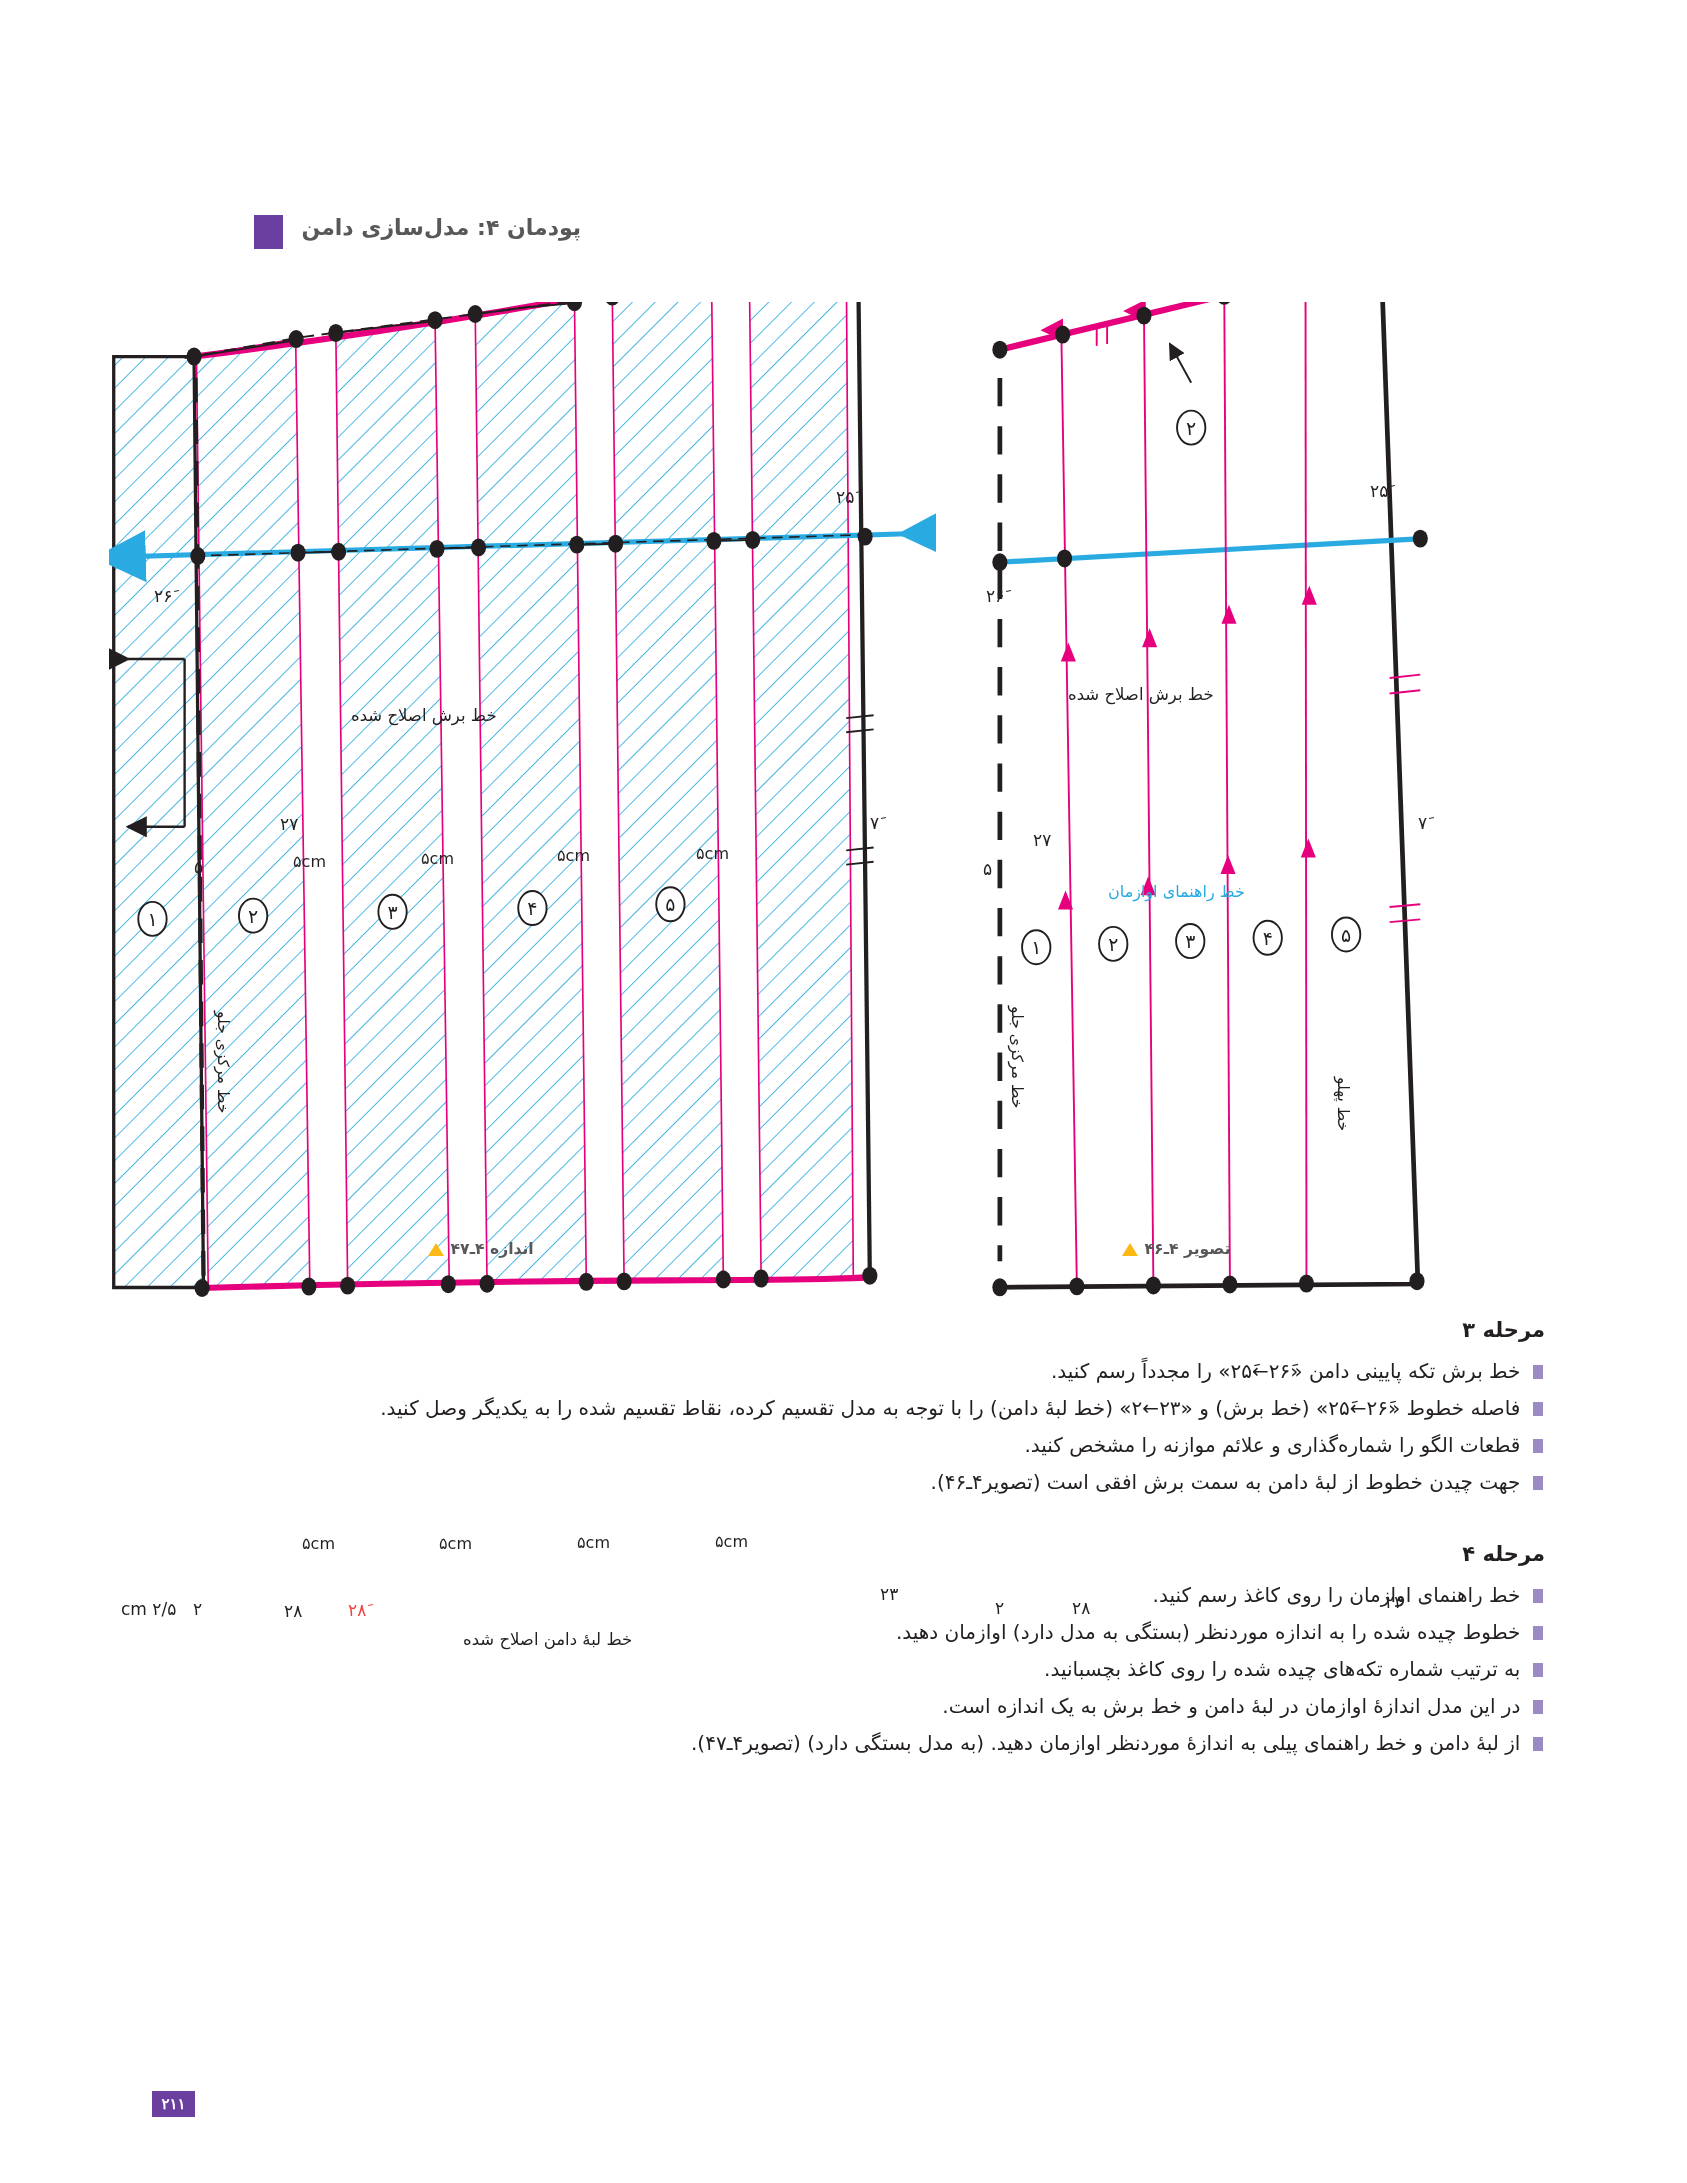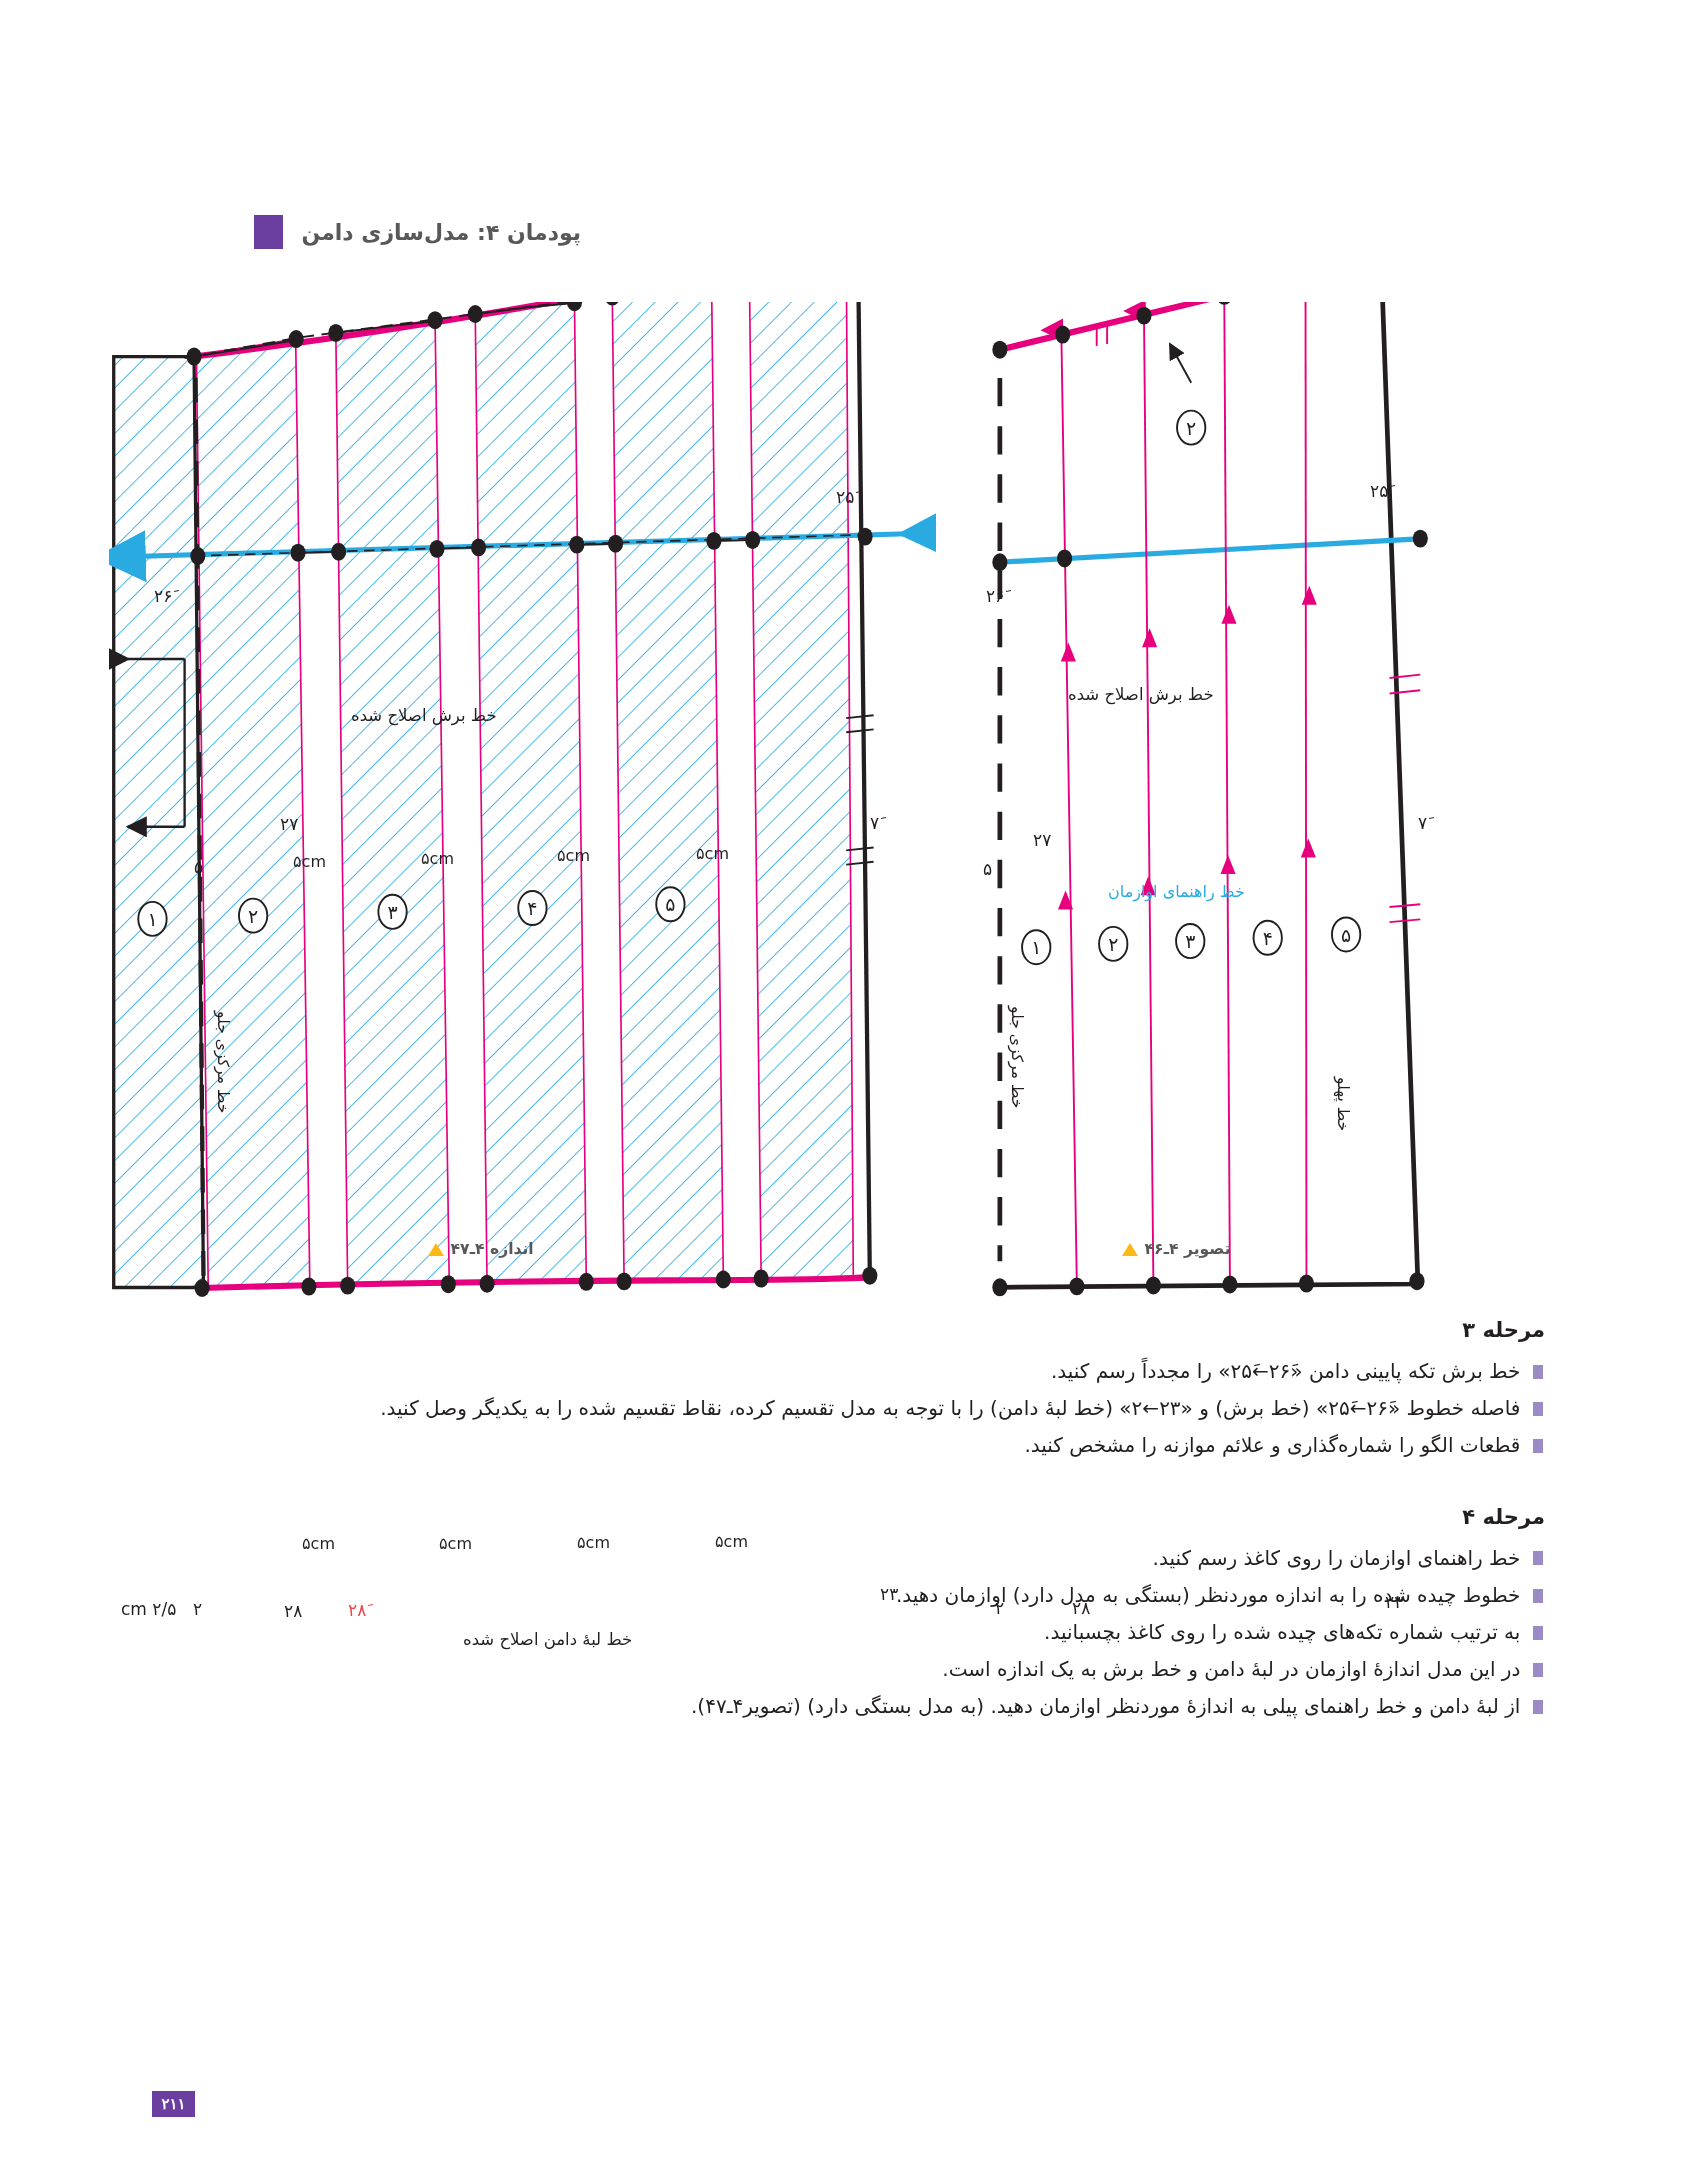--- a/index.html
+++ b/index.html
@@ -7,21 +7,21 @@
     width:1687px; height:2183px;
     background:#ffffff;
     font-family:"DejaVu Sans","Liberation Sans",sans-serif;
     position:relative;
     overflow:hidden;
   }
 
   
   .page-header{
     position:absolute; top:215px; right:1106px;
-    display:flex; align-items:center; gap:18px;
+    display:flex; gap:18px;
     direction:rtl;
   }
   .header-title{
     font-size:22px; font-weight:700; color:#58585a;
     white-space:nowrap; letter-spacing:0.2px;
   }
   .header-swatch{
     width:29px; height:34px; background:#6b3fa0;
   }
 
@@ -361,20 +361,21 @@
   <span class="cap-tri"></span>
 </div>
 
 <div class="content">
 
   <h2 class="step-title">مرحله ۳</h2>
   <ul class="bullets">
     <li>خط برش تکه پایینی دامن «۲۶َ←۲۵َ» را مجدداً رسم کنید.</li>
     <li>فاصله خطوط «۲۶َ←۲۵َ» (خط برش) و «۲۳←۲» (خط لبۀ دامن) را با توجه به مدل تقسیم کرده، نقاط تقسیم شده را به یکدیگر وصل کنید.</li>
     <li>قطعات الگو را شماره‌گذاری و علائم موازنه را مشخص کنید.</li>
+    <li>جهت چیدن خطوط از لبۀ دامن به سمت برش افقی است (تصویر۴ـ۴۶).</li>
   </ul>
 
   <h2 class="step-title second">مرحله ۴</h2>
   <ul class="bullets">
     <li>خط راهنمای اوازمان را روی کاغذ رسم کنید.</li>
     <li>خطوط چیده شده را به اندازه موردنظر (بستگی به مدل دارد) اوازمان دهید.</li>
     <li>به ترتیب شماره تکه‌های چیده شده را روی کاغذ بچسبانید.</li>
     <li>در این مدل اندازۀ اوازمان در لبۀ دامن و خط برش به یک اندازه است.</li>
     <li>از لبۀ دامن و خط راهنمای پیلی به اندازۀ موردنظر اوازمان دهید. (به مدل بستگی دارد) (تصویر۴ـ۴۷).</li>
   </ul>

